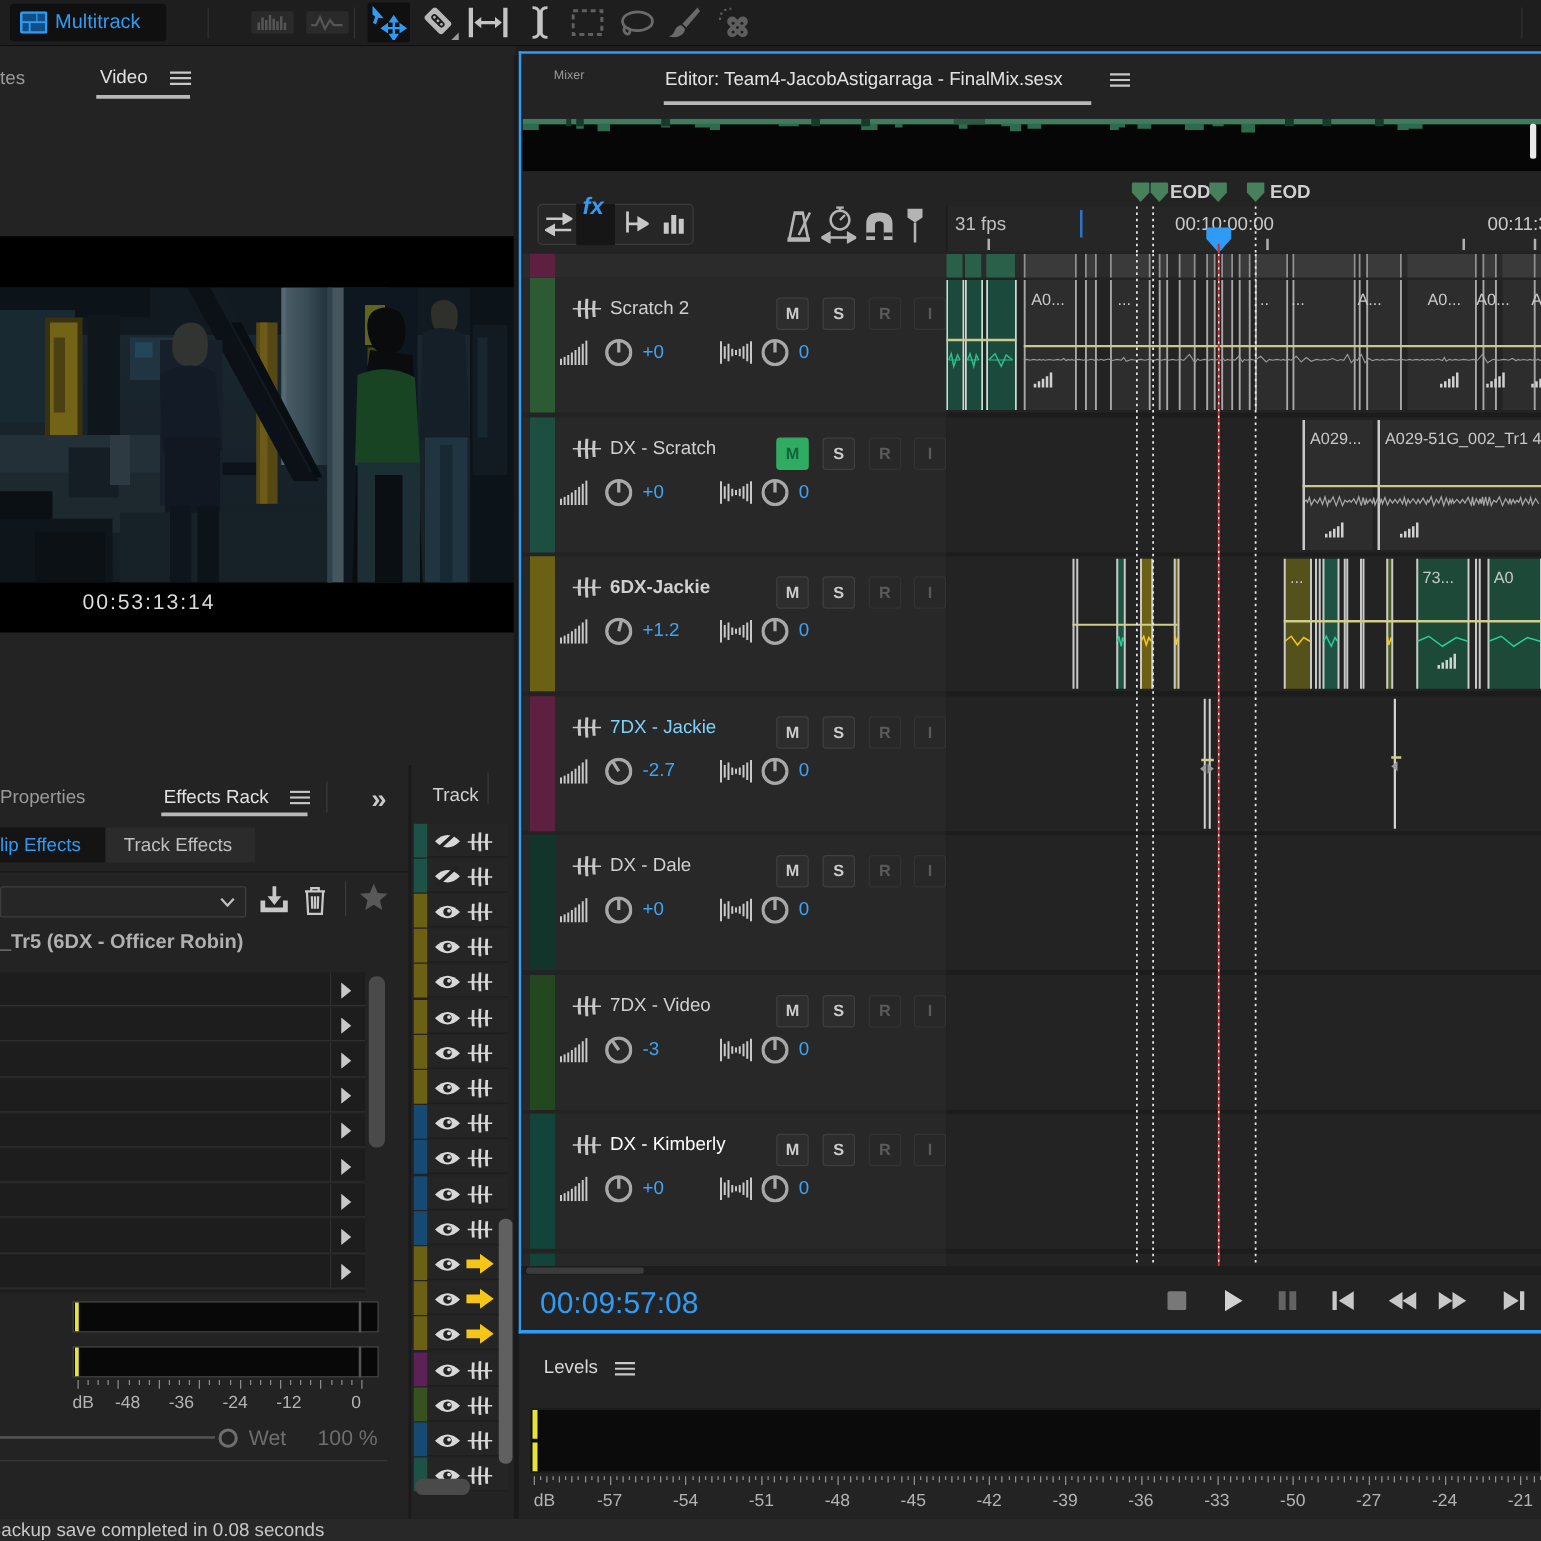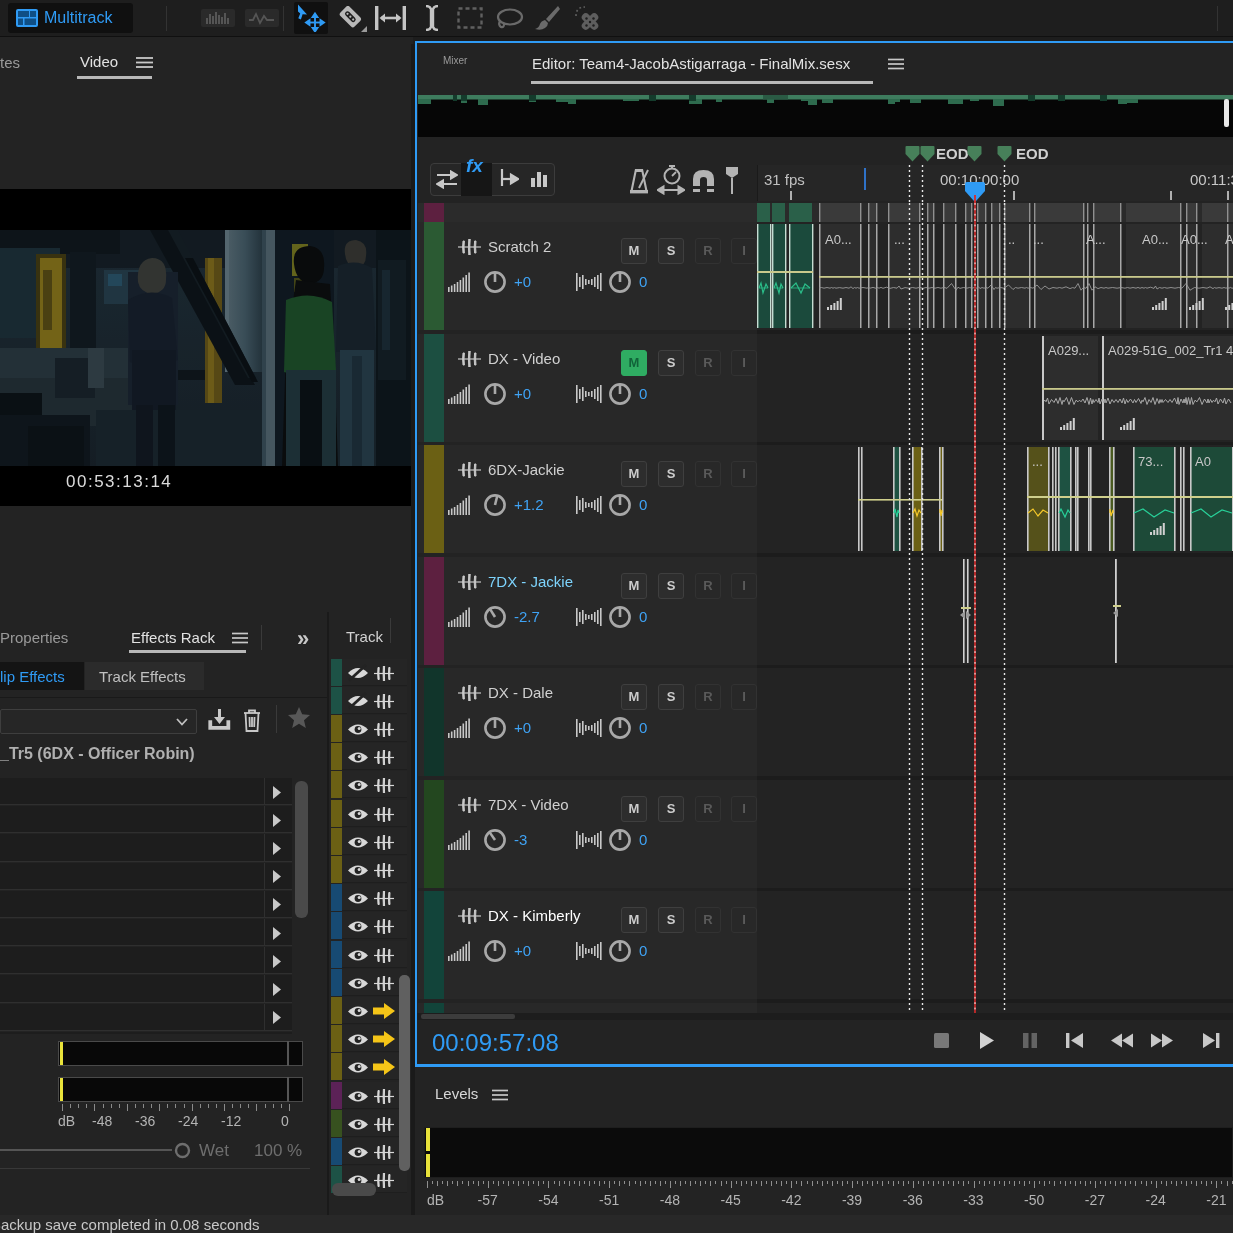--- a/index.html
+++ b/index.html
@@ -768,21 +768,21 @@
     <div style="position:absolute;left:418px;top:334px;width:339px;height:108px;background:#282828;"></div>
     <div style="position:absolute;left:424px;top:334px;width:20px;height:108px;background:#1c4f41;"></div>
     <svg class="abs" style="left:458px;top:351px" width="23" height="16" viewBox="0 0 23 16">
 <g stroke="#c8c8c8" fill="#c8c8c8">
 <line x1="0" y1="8" x2="23" y2="8" stroke-width="1.2"></line>
 <polygon points="5,2 6.4,2 6,8 6.4,14 5,14 4.6,8"></polygon>
 <polygon points="10.8,0 12.2,0 11.8,8 12.2,16 10.8,16 10.4,8"></polygon>
 <polygon points="16.6,2 18,2 17.6,8 18,14 16.6,14 16.2,8"></polygon>
 </g>
     </svg>
-    <div style="position:absolute;left:488px;top:350px;font-size:15px;color:#d0d0d0;font-weight:400;white-space:nowrap;">DX - Video</div>
+    <div style="position:absolute;left:488px;top:350px;font-size:15px;color:#d0d0d0;font-weight:400;white-space:nowrap;">DX - Scratch</div>
     <div style="position:absolute;left:621px;top:350px;width:26px;height:26px;background:#2fac62;border:1px solid #2fac62;border-radius:3px;color:#116339;font-size:13px;font-weight:700;text-align:center;line-height:24px;">M</div>
     <div style="position:absolute;left:658px;top:350px;width:26px;height:26px;background:#2d2d2d;border:1px solid #3f3f3f;border-radius:3px;color:#cccccc;font-size:13px;font-weight:700;text-align:center;line-height:24px;">S</div>
     <div style="position:absolute;left:695px;top:350px;width:26px;height:26px;background:#282828;border:1px solid #323232;border-radius:3px;color:#5a5a5a;font-size:13px;font-weight:700;text-align:center;line-height:24px;">R</div>
     <div style="position:absolute;left:731px;top:350px;width:26px;height:26px;background:#282828;border:1px solid #323232;border-radius:3px;color:#5a5a5a;font-size:13px;font-weight:700;text-align:center;line-height:24px;">I</div>
     <svg class="abs" style="left:448px;top:382px" width="26" height="22" viewBox="0 0 26 22">
 <g fill="#c8c8c8">
 <rect x="0" y="17" width="1.6" height="5"></rect>
         <rect x="2.9" y="15.5" width="1.6" height="6.5"></rect>
         <rect x="5.8" y="14" width="1.6" height="8"></rect>
         <rect x="8.7" y="12" width="1.6" height="10"></rect>
@@ -818,21 +818,21 @@
     <div style="position:absolute;left:418px;top:445px;width:339px;height:108px;background:#282828;"></div>
     <div style="position:absolute;left:424px;top:445px;width:20px;height:108px;background:#6b6014;"></div>
     <svg class="abs" style="left:458px;top:462px" width="23" height="16" viewBox="0 0 23 16">
 <g stroke="#c8c8c8" fill="#c8c8c8">
 <line x1="0" y1="8" x2="23" y2="8" stroke-width="1.2"></line>
 <polygon points="5,2 6.4,2 6,8 6.4,14 5,14 4.6,8"></polygon>
 <polygon points="10.8,0 12.2,0 11.8,8 12.2,16 10.8,16 10.4,8"></polygon>
 <polygon points="16.6,2 18,2 17.6,8 18,14 16.6,14 16.2,8"></polygon>
 </g>
     </svg>
-    <div style="position:absolute;left:488px;top:461px;font-size:15px;color:#d0d0d0;font-weight:400;white-space:nowrap;">6DX-Jackie</div>
+    <div style="position:absolute;left:488px;top:461px;font-size:15px;color:#d0d0d0;font-weight:700;white-space:nowrap;">6DX-Jackie</div>
     <div style="position:absolute;left:621px;top:461px;width:26px;height:26px;background:#2d2d2d;border:1px solid #3f3f3f;border-radius:3px;color:#cccccc;font-size:13px;font-weight:700;text-align:center;line-height:24px;">M</div>
     <div style="position:absolute;left:658px;top:461px;width:26px;height:26px;background:#2d2d2d;border:1px solid #3f3f3f;border-radius:3px;color:#cccccc;font-size:13px;font-weight:700;text-align:center;line-height:24px;">S</div>
     <div style="position:absolute;left:695px;top:461px;width:26px;height:26px;background:#282828;border:1px solid #323232;border-radius:3px;color:#5a5a5a;font-size:13px;font-weight:700;text-align:center;line-height:24px;">R</div>
     <div style="position:absolute;left:731px;top:461px;width:26px;height:26px;background:#282828;border:1px solid #323232;border-radius:3px;color:#5a5a5a;font-size:13px;font-weight:700;text-align:center;line-height:24px;">I</div>
     <svg class="abs" style="left:448px;top:493px" width="26" height="22" viewBox="0 0 26 22">
 <g fill="#c8c8c8">
 <rect x="0" y="17" width="1.6" height="5"></rect>
         <rect x="2.9" y="15.5" width="1.6" height="6.5"></rect>
         <rect x="5.8" y="14" width="1.6" height="8"></rect>
         <rect x="8.7" y="12" width="1.6" height="10"></rect>

